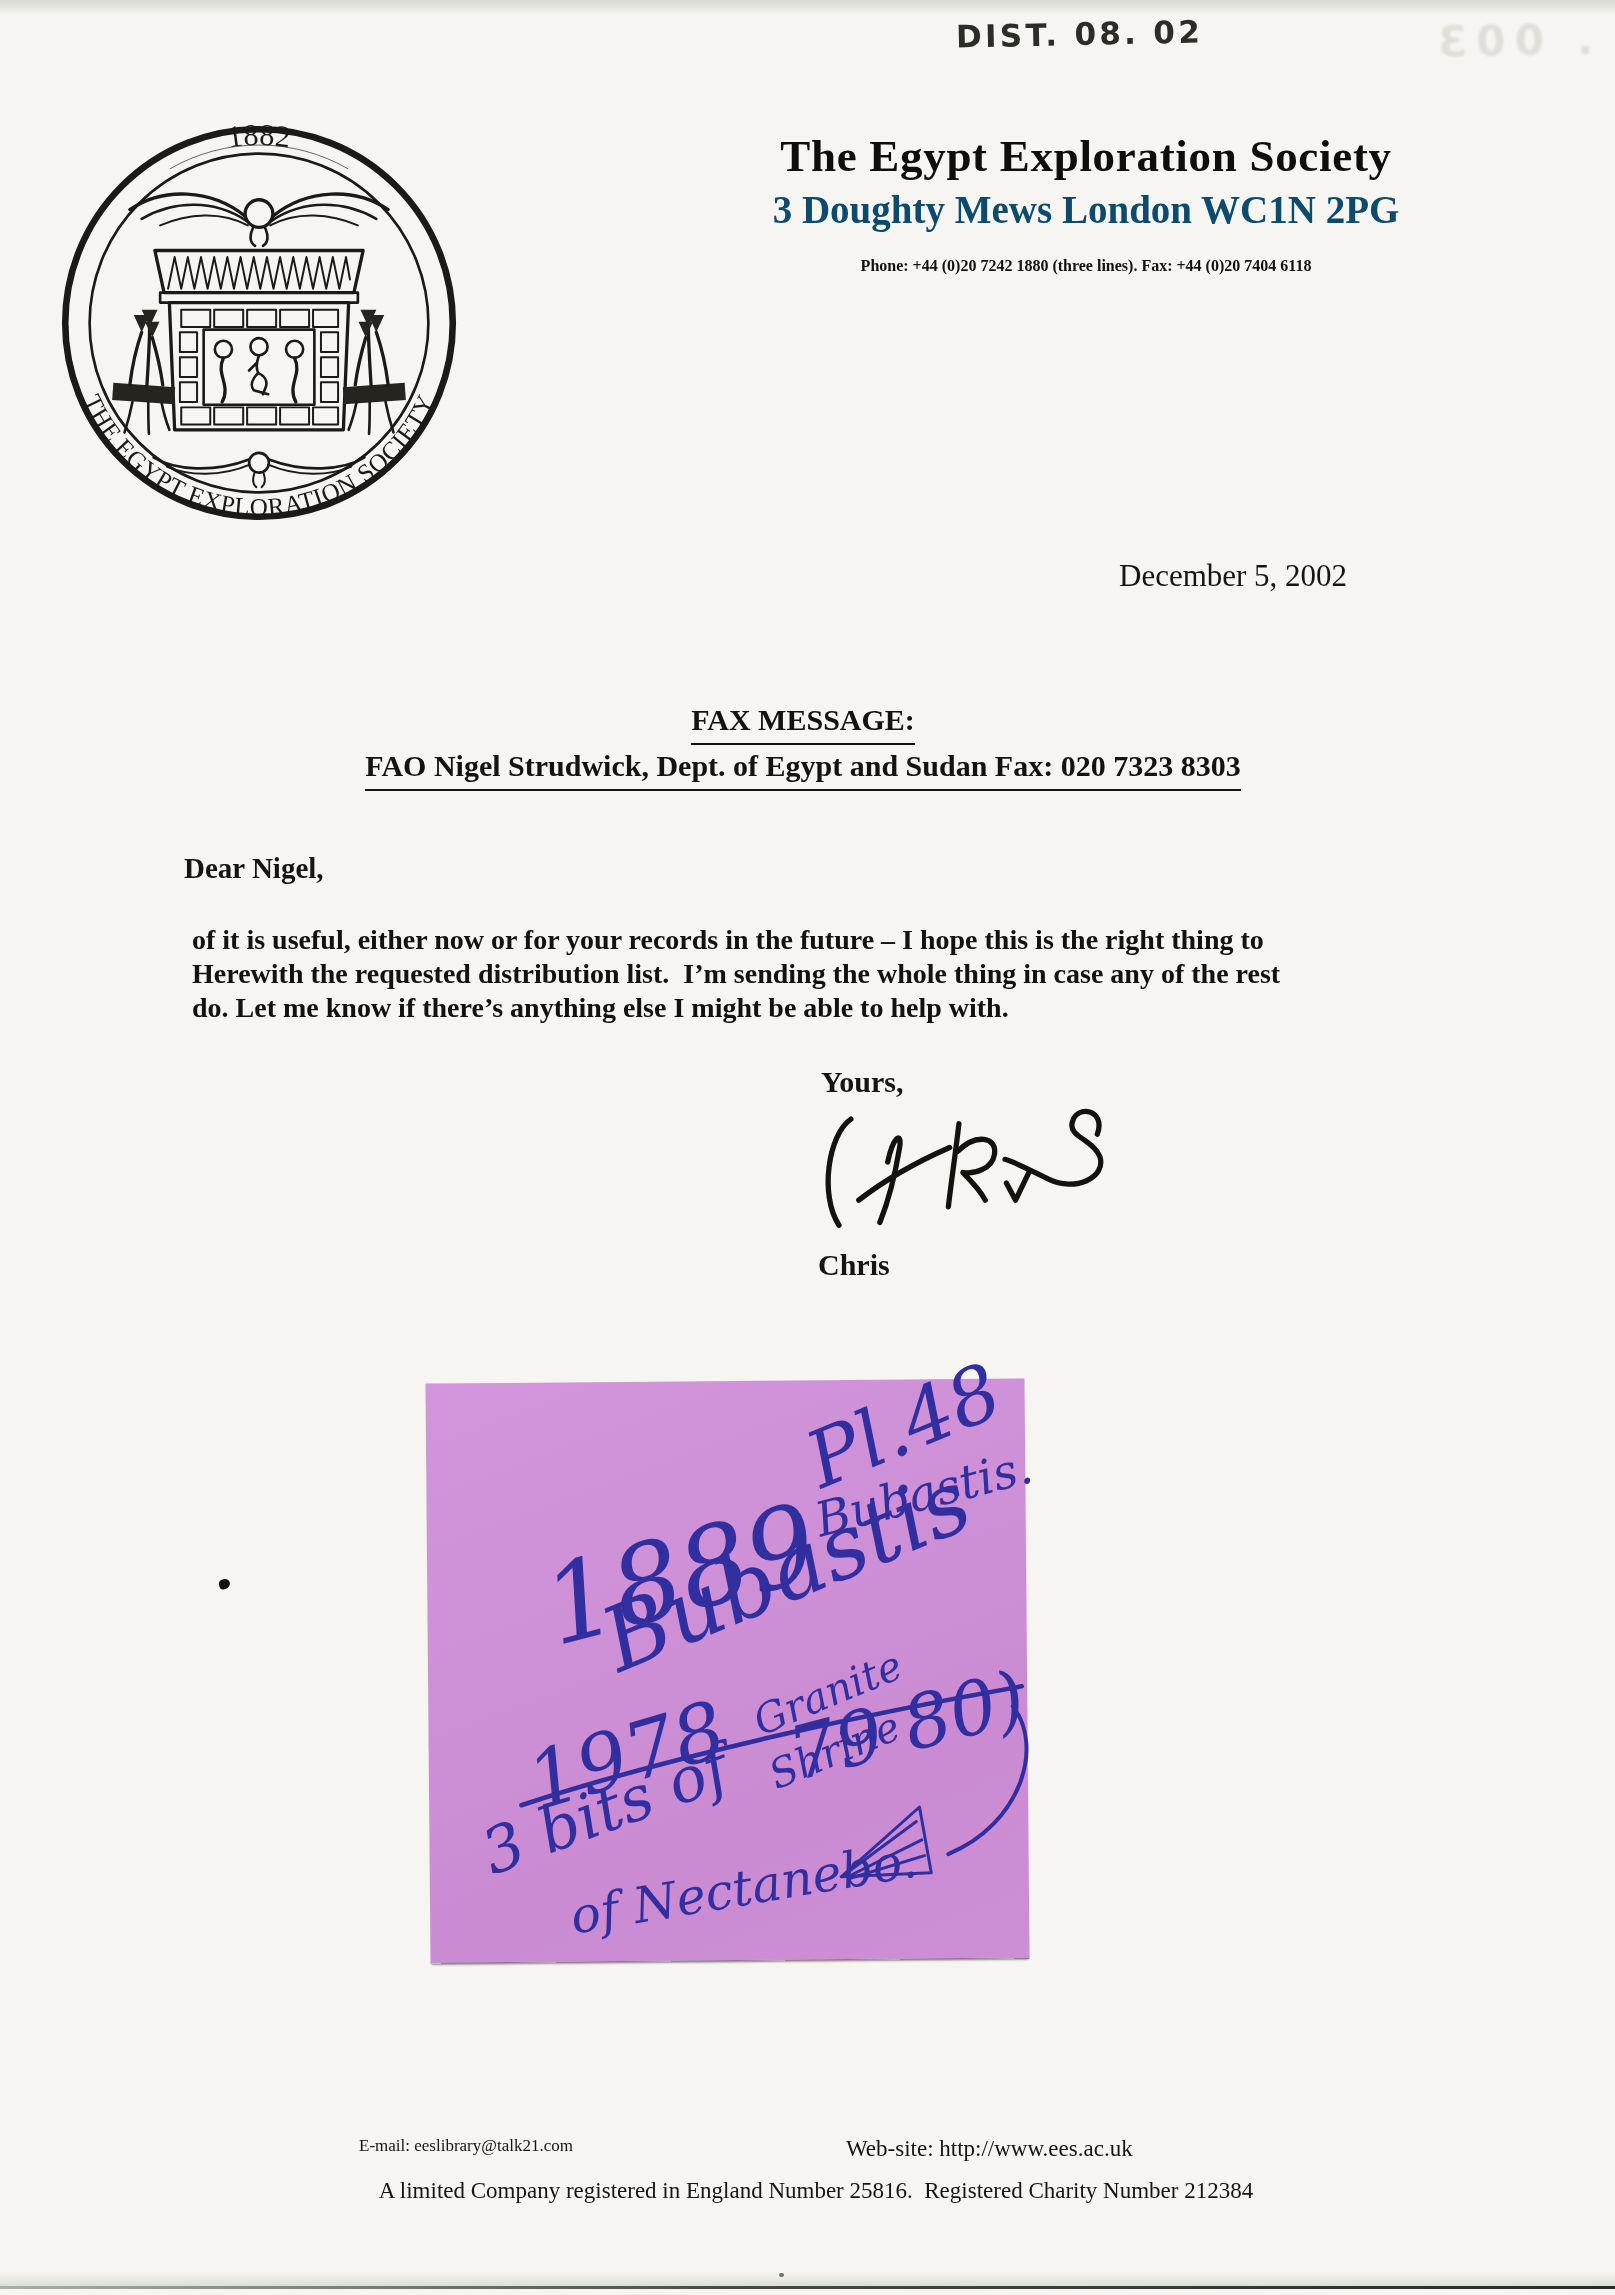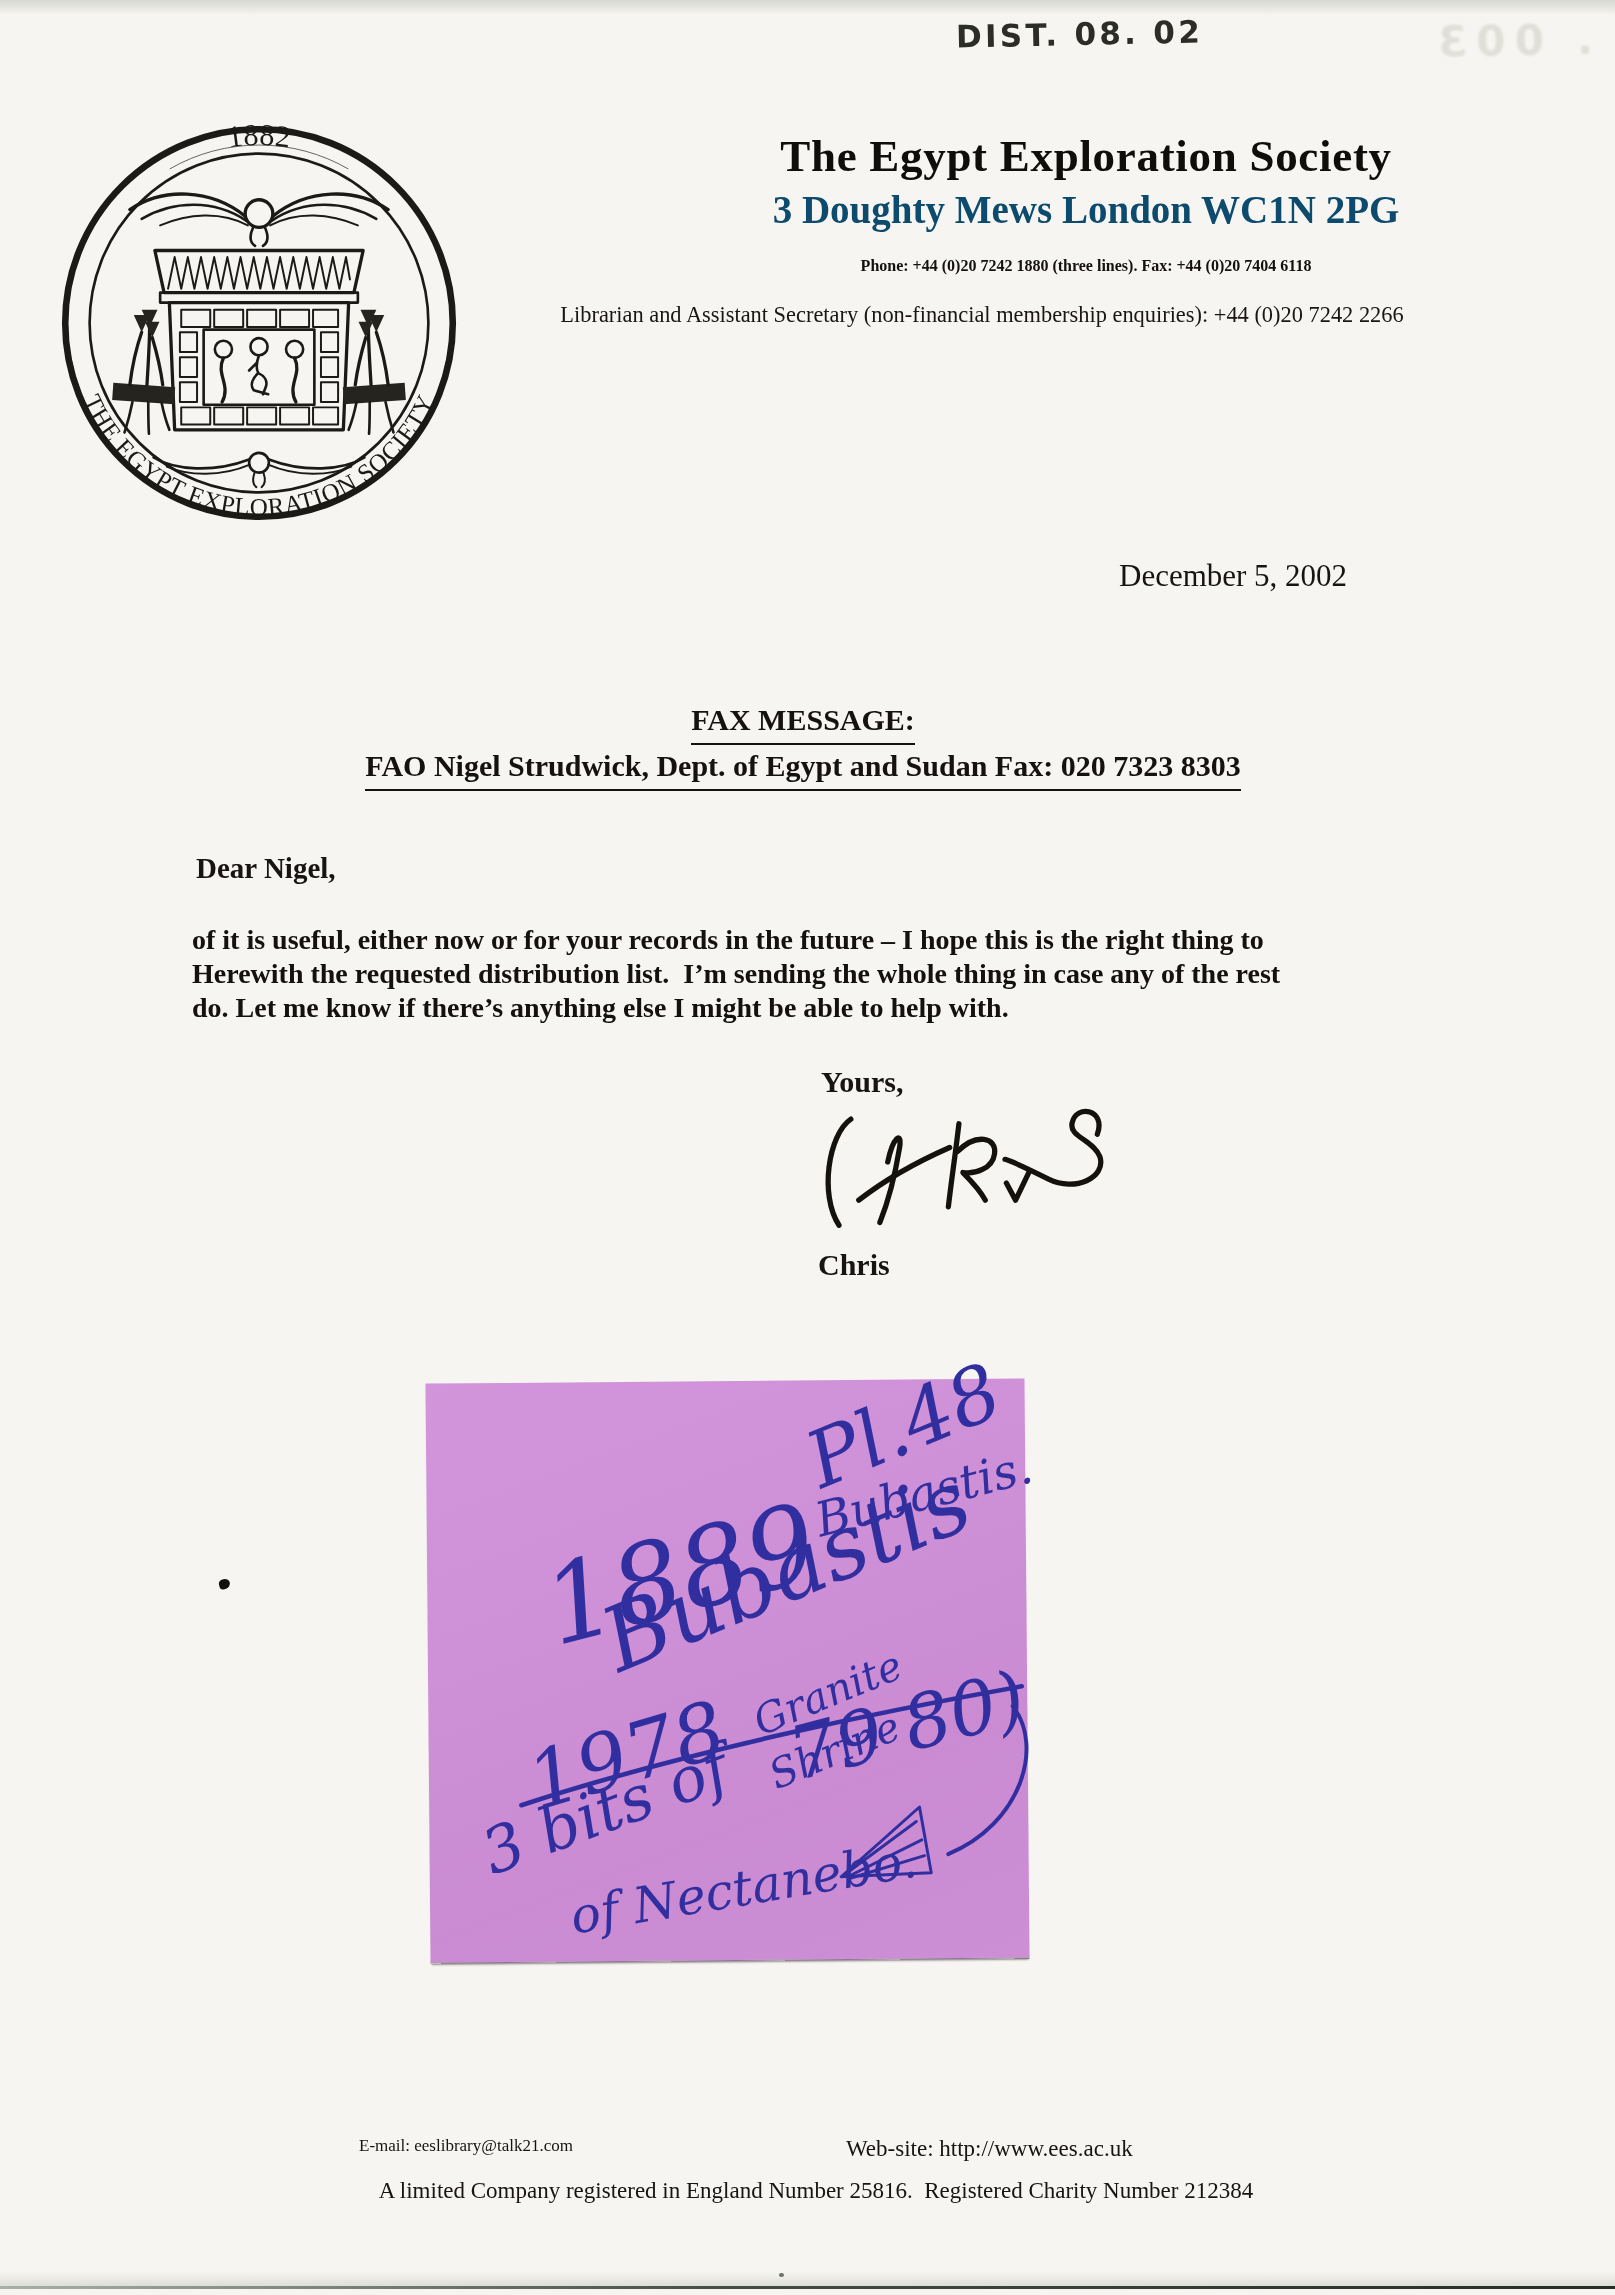--- a/index.html
+++ b/index.html
@@ -37,21 +37,21 @@
   .org-phone{top:257px;font-size:16px;font-weight:700;color:#14110e;}
   .org-librarian{position:absolute;left:490px;width:984px;text-align:center;
     top:302px;font-size:22.4px;color:#191613;}
   
   .date-line{position:absolute;left:1119px;top:558px;font-size:31px;}
   .fax-block{position:absolute;left:263px;width:1080px;text-align:center;}
   .fax-line1{top:703px;}
   .fax-line2{top:749px;}
   .fax-block span{display:inline-block;font-size:30px;font-weight:700;
     border-bottom:2.6px solid #15120f;padding-bottom:6px;color:#15120f;}
-  .salutation{position:absolute;left:196px;top:852px;font-size:29px;font-weight:700;font-family:Liberation Serif, serif;}
+  .salutation{position:absolute;left:184px;top:852px;font-size:29px;font-weight:700;font-family:Liberation Serif, serif;}
   .para{position:absolute;left:192px;top:923px;font-size:28px;font-weight:700;
     line-height:34px;color:#14110e;}
   .pre{white-space:pre;}
   .closing{position:absolute;left:821px;top:1065px;font-size:30px;font-weight:700;}
   .signature{position:absolute;left:810px;top:1096px;}
   .signed-name{position:absolute;left:818px;top:1248px;font-size:30px;font-weight:700;}
   
   .note{position:absolute;left:428px;top:1381px;width:599px;height:579px;
     background:linear-gradient(160deg,#d295da,#ca8bd3 70%,#cc8ed5);
     transform:rotate(-0.5deg);
@@ -163,21 +163,20 @@
       <path d="M116,428 C112,448 108,462 104,474" stroke-width="4"></path>
       <path d="M140,428 C140,448 140,462 141,476" stroke-width="4"></path>
       <path d="M160,428 C164,448 168,460 172,470" stroke-width="4"></path>
     </g>
     <use href="#plantL" transform="translate(616,0) scale(-1,1)"></use>
   </svg>
 
   <div class="head-center org-name">The Egypt Exploration Society</div>
   <div class="head-center org-address">3 Doughty Mews London WC1N 2PG</div>
   <div class="head-center org-phone">Phone: +44 (0)20 7242 1880 (three lines). Fax: +44 (0)20 7404 6118</div>
-  <div class="org-librarian">Librarian and Assistant Secretary (non-financial membership enquiries): +44 (0)20 7242 2266</div>
 
   <div class="date-line">December 5, 2002</div>
 
   <div class="fax-block fax-line1">
     <span>FAX MESSAGE:</span>
   </div>
   <div class="fax-block fax-line2">
     <span>FAO Nigel Strudwick, Dept. of Egypt and Sudan Fax: 020 7323 8303</span>
   </div>
 

